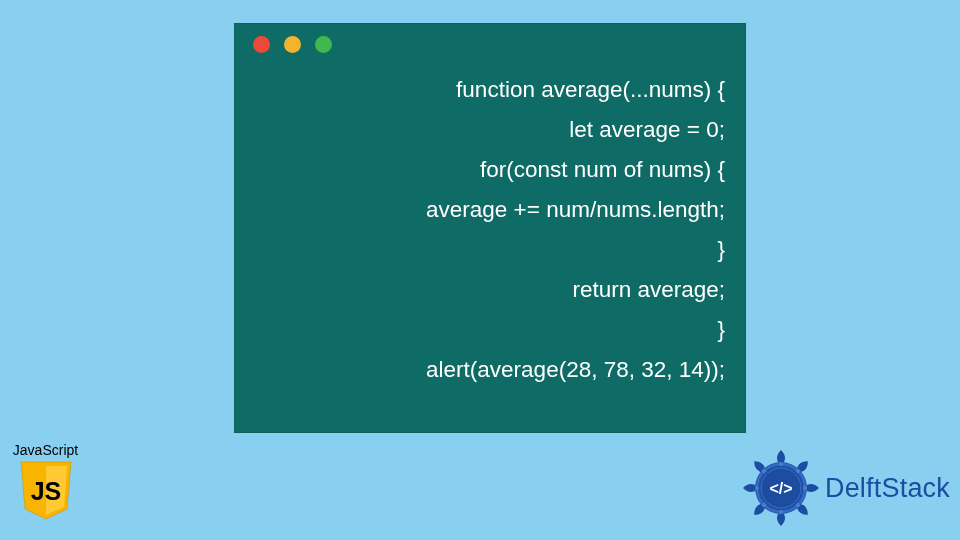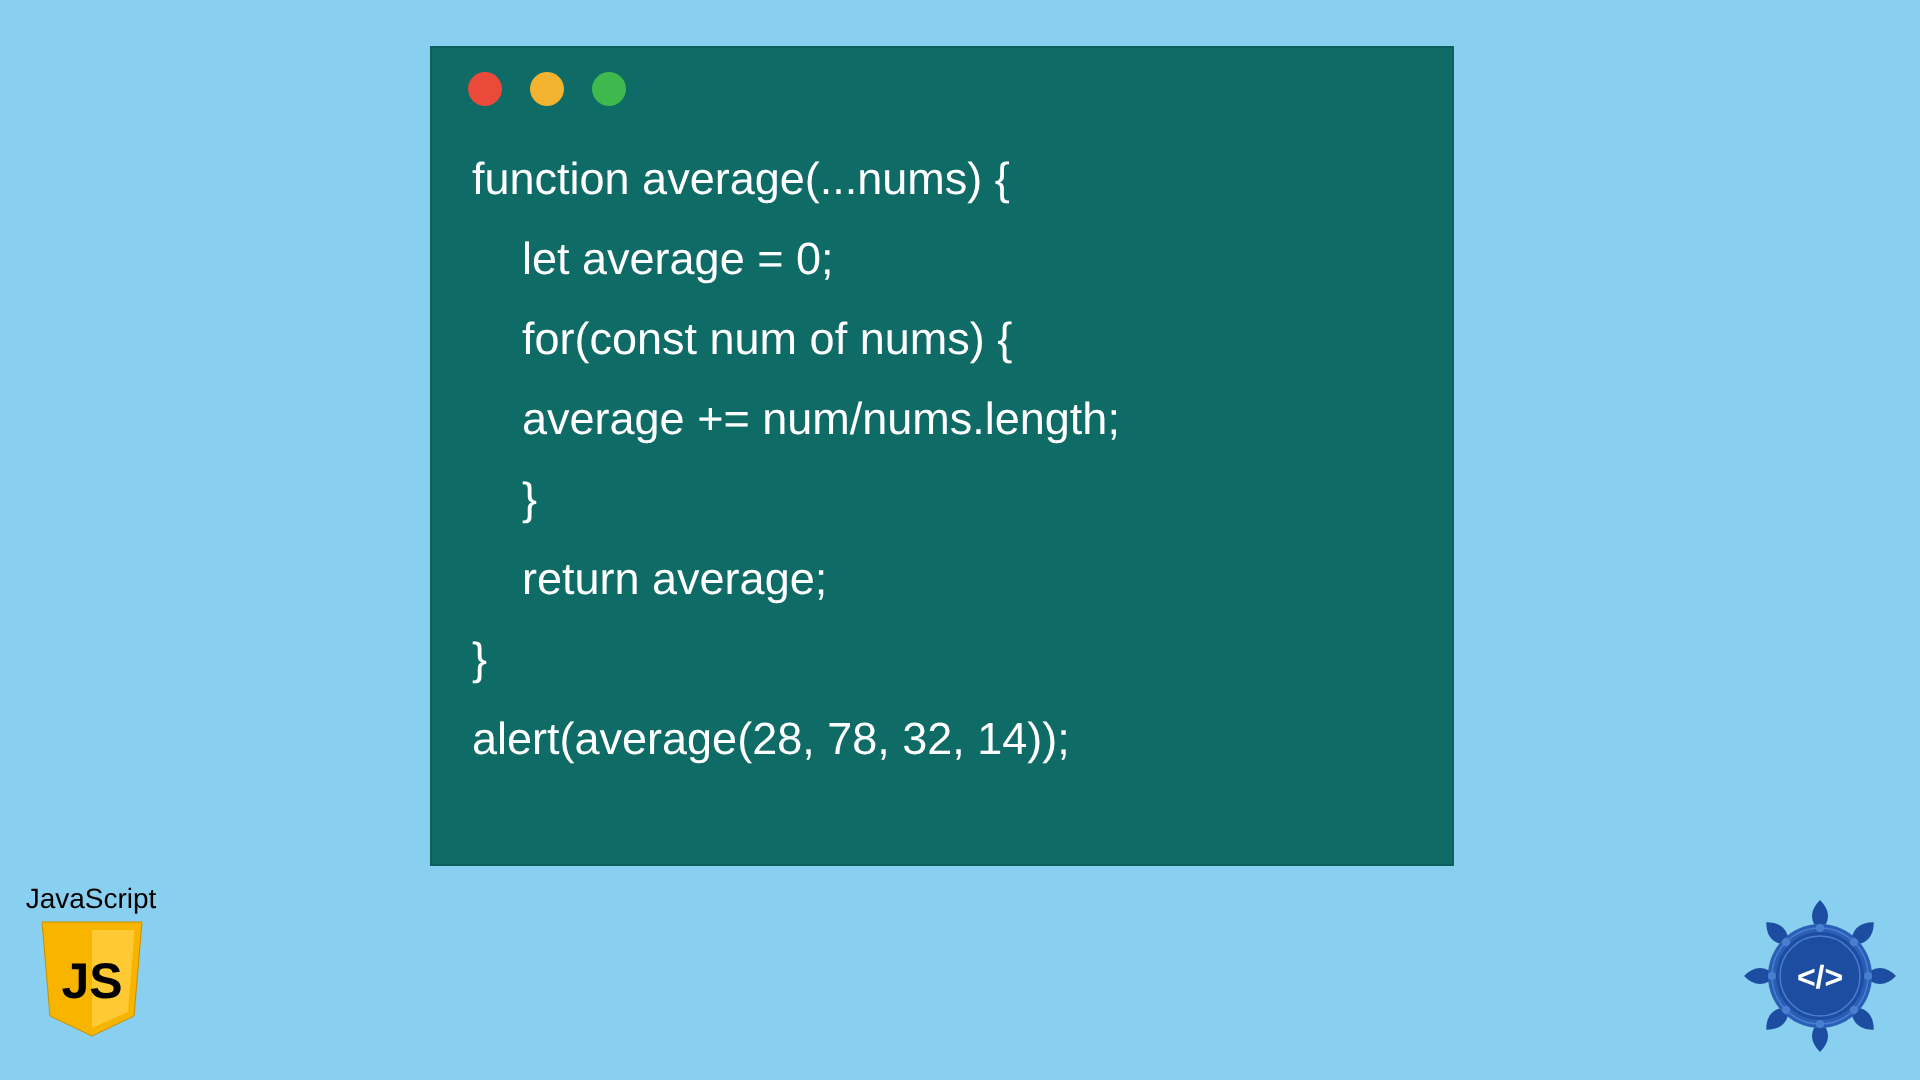--- a/index.html
+++ b/index.html
@@ -6,26 +6,27 @@
   body {
     width: 960px;
     height: 540px;
     background: #89cff0;
     position: relative;
     font-family: Arial, Helvetica, sans-serif;
     overflow: hidden;
   }
   .code-window {
     position: absolute;
-    left: 215px;
+    left: 234px;
     top: 23px;
     width: 512px;
     height: 410px;
     background: #0f6b66;
     border: 1px solid rgba(0,0,0,0.1);
+    text-align: right;
   }
   .titlebar {
     height: 40px;
     display: flex;
     align-items: center;
     padding-left: 18px;
     gap: 14px;
   }
   .dot {
     width: 17px;
@@ -135,13 +136,14 @@
           <circle r="2" cx="0" cy="-24" transform="rotate(135)"></circle>
           <circle r="2" cx="0" cy="-24" transform="rotate(180)"></circle>
           <circle r="2" cx="0" cy="-24" transform="rotate(225)"></circle>
           <circle r="2" cx="0" cy="-24" transform="rotate(270)"></circle>
           <circle r="2" cx="0" cy="-24" transform="rotate(315)"></circle>
         </g>
       </g>
       <text x="0" y="6" text-anchor="middle" font-family="Arial" font-size="16" font-weight="700" fill="#ffffff">&lt;/&gt;</text>
     </g>
   </svg>
+  <div class="brand">DelftStack</div>
 </div>
 
 </body></html>

